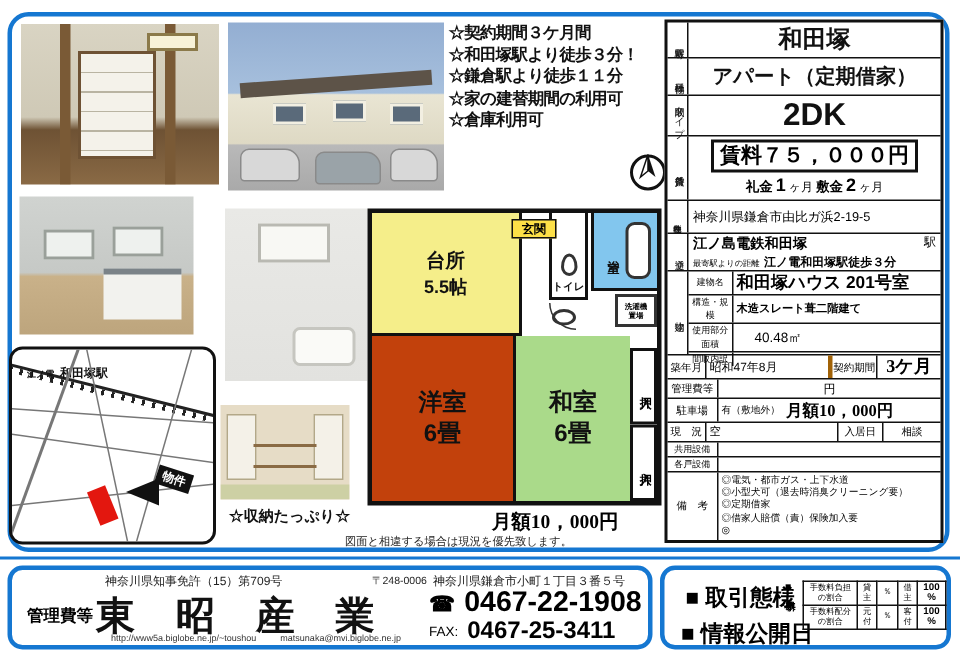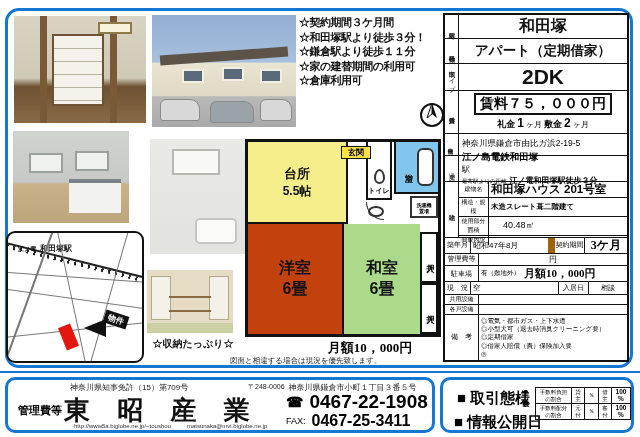--- a/index.html
+++ b/index.html
@@ -235,21 +235,21 @@
         </div>
       </div>
     </div>
     <div class="row" style="height:22px;">
       <div class="vlab" style="font-size:5.5px;">物件所在地</div>
       <div class="val" style="font-size:8.5px; justify-content:flex-start; padding-left:3px; white-space:nowrap;">神奈川県鎌倉市由比ガ浜2-19-5</div>
     </div>
     <div class="row" style="height:26px;">
       <div class="vlab">交通</div>
       <div class="val" style="flex-direction:column; align-items:stretch; justify-content:center;">
-        <div style="display:flex; justify-content:space-between; padding:0 3px;flex-direction:column;">
+        <div style="display:flex; justify-content:space-between; padding:0 3px;">
           <span style="font-size:9.5px; font-weight:bold;">江ノ島電鉄和田塚</span>
           <span style="font-size:8px;">駅</span>
         </div>
         <div style="display:flex; gap:3px; padding:0 3px; align-items:baseline;">
           <span style="font-size:5.5px;">最寄駅よりの距離</span>
           <span style="font-size:8px; font-weight:bold;">江ノ電和田塚駅徒歩３分</span>
         </div>
       </div>
     </div>
     <div class="row" style="height:56px;">
@@ -268,21 +268,21 @@
           <div style="flex:1; font-size:9px; padding-left:14px;">40.48㎡</div>
         </div>
         <div class="subrow" style="flex:0.9;">
           <div class="slab">間取内訳</div>
           <div style="flex:1;"></div>
         </div>
       </div>
     </div>
     <div class="row" style="height:16px;">
       <div class="hlab" style="width:26px; min-width:26px;">築年月</div>
-      <div style="flex:1; font-size:8px; display:flex; align-items:center; padding-left:2px; border-right:7px solid #a16207;">昭和47年8月</div>
+      <div style="flex:1; font-size:8px; display:flex; align-items:center; padding-left:2px; border-right:3px solid #a16207;">昭和47年8月</div>
       <div class="hlab" style="width:30px; min-width:30px;">契約期間</div>
       <div class="serif" style="width:42px; font-size:12px; font-weight:bold; display:flex; align-items:center; justify-content:center;">3ケ月</div>
     </div>
     <div class="row" style="height:13px;">
       <div class="hlab">管理費等</div>
       <div style="flex:1; font-size:8px; display:flex; align-items:center; justify-content:center;">円</div>
     </div>
     <div class="row" style="height:16px;">
       <div class="hlab">駐車場</div>
       <div style="flex:1; display:flex; align-items:center; gap:4px; padding-left:2px;">

